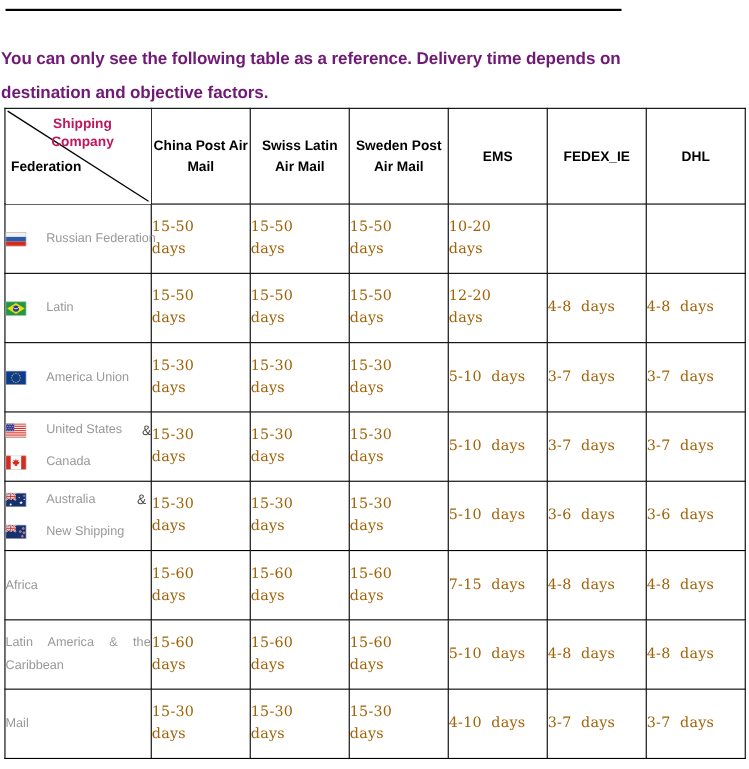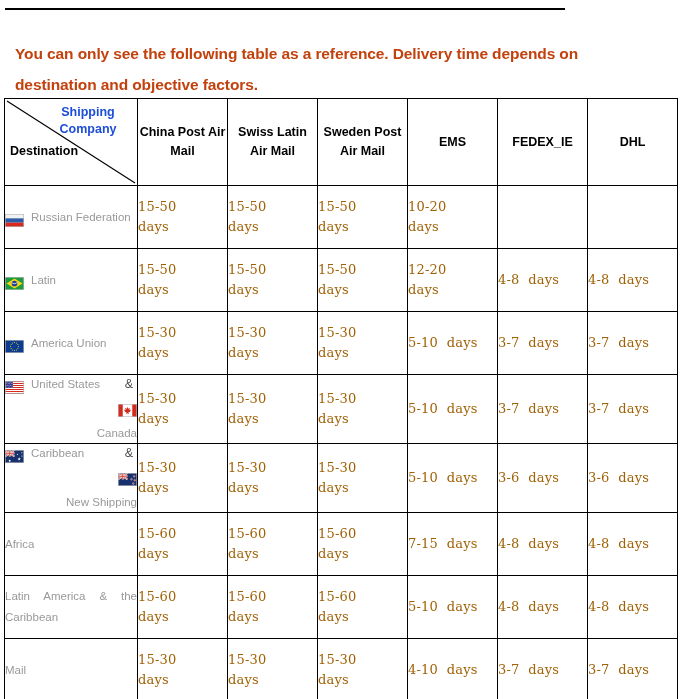--- a/index.html
+++ b/index.html
@@ -21,26 +21,26 @@
     left: 5px;
     top: 8px;
     width: 560px;
     height: 0;
     border-top: 2px solid #000000;
   }
 
   
   .intro {
     position: absolute;
-    left: 15px;
+    left: 1px;
     top: 22px;
     width: 600px;
     font-size: 15.5px;
     font-weight: bold;
-    color: #c2410c;
+    color: #701a75;
     line-height: 31px;
     letter-spacing: -0.1px;
   }
 
   
   .ship-table {
     position: absolute;
     left: 4px;
     top: 98px;
     width: 673px;
@@ -72,27 +72,27 @@
   .corner-diag {
     position: absolute;
     inset: 0;
     width: 100%;
     height: 100%;
     display: block;
     pointer-events: none;
   }
   .corner-ship {
     position: absolute;
-    right: 10px;
+    right: 23px;
     top: 5px;
     width: 78px;
     text-align: center;
     font-size: 12.5px;
     font-weight: bold;
-    color: #1d4ed8;
+    color: #be185d;
     line-height: 17px;
   }
   .corner-dest {
     position: absolute;
     left: 5px;
     bottom: 26px;
     font-size: 12.5px;
     font-weight: bold;
     color: #000000;
     line-height: 15px;
@@ -109,26 +109,26 @@
 
   
   .ship-table tbody tr { height: 63px; }
 
   .dest-cell {
     padding: 6px 8px 6px 7px;
     vertical-align: middle;
   }
   .dest-line {
     display: flex;
-    align-items: flex-end;
-    gap: 7px;
+    align-items: center;
+    gap: 18px;
     line-height: 19px;
     min-height: 19px;
   }
-  .dest-line + .dest-line { margin-top: 10px; flex-direction: column; }
+  .dest-line + .dest-line { margin-top: 10px; }
   .dest-name {
     font-size: 11.5px;
     color: #999999;
     white-space: nowrap;
   }
   .dest-amp {
     margin-left: auto;
     font-size: 12.5px;
     color: #4a4a4a;
     padding-right: 4px;
@@ -183,21 +183,21 @@
       <col class="c-fed">
       <col class="c-dhl">
   </colgroup>
   <thead>
     <tr class="hdr-row">
       <th class="corner-cell">
         <svg class="corner-diag" viewBox="0 0 133 86" preserveAspectRatio="none">
           <line x1="2" y1="2" x2="131" y2="84" stroke="#000000" stroke-width="1.2"></line>
         </svg>
         <span class="corner-ship">Shipping Company</span>
-        <span class="corner-dest">Destination</span>
+        <span class="corner-dest">Federation</span>
       </th>
       <th class="col-head">China Post Air Mail</th>
       <th class="col-head">Swiss Latin Air Mail</th>
       <th class="col-head">Sweden Post Air Mail</th>
       <th class="col-head">EMS</th>
       <th class="col-head">FEDEX_IE</th>
       <th class="col-head">DHL</th>
     </tr>
   </thead>
   <tbody>
@@ -380,21 +380,21 @@
                 <rect x="6.8" y="0" width="1.4" height="10" fill="#d52b1e"></rect>
                 <rect x="0" y="4.3" width="15" height="1.4" fill="#d52b1e"></rect>
               </g>
               <polygon points="22.4,11.2 23.1,13 25,13 23.5,14.2 24.1,16 22.4,15 20.7,16 21.3,14.2 19.8,13 21.7,13" fill="#ffffff"></polygon>
               <circle cx="7.4" cy="16.4" r="1.5" fill="#ffffff"></circle>
               <circle cx="26.6" cy="4.4" r="0.9" fill="#ffffff"></circle>
               <circle cx="19.6" cy="6.6" r="0.9" fill="#ffffff"></circle>
               <circle cx="26.8" cy="9.2" r="0.9" fill="#ffffff"></circle>
               <rect x="0.5" y="0.5" width="29" height="19" fill="none" stroke="#b9b9b9" stroke-width="1"></rect>
             </svg>
-            <span class="dest-name">Caribbean</span>
+            <span class="dest-name">Australia</span>
             <span class="dest-amp">&amp;</span>
           </div>
           <div class="dest-line">
             <svg class="flag" viewBox="0 0 30 20" preserveAspectRatio="none">
               <rect width="30" height="20" fill="#17306e"></rect>
               <g>
                 <path d="M0 0 L15 10 M15 0 L0 10 M0 0 L15 10" stroke="#ffffff" stroke-width="2.6" fill="none"></path>
                 <path d="M0 0 L15 10 M15 0 L0 10" stroke="#d52b1e" stroke-width="1.1" fill="none"></path>
                 <rect x="6" y="0" width="3" height="10" fill="#ffffff"></rect>
                 <rect x="0" y="3.5" width="15" height="3" fill="#ffffff"></rect>

